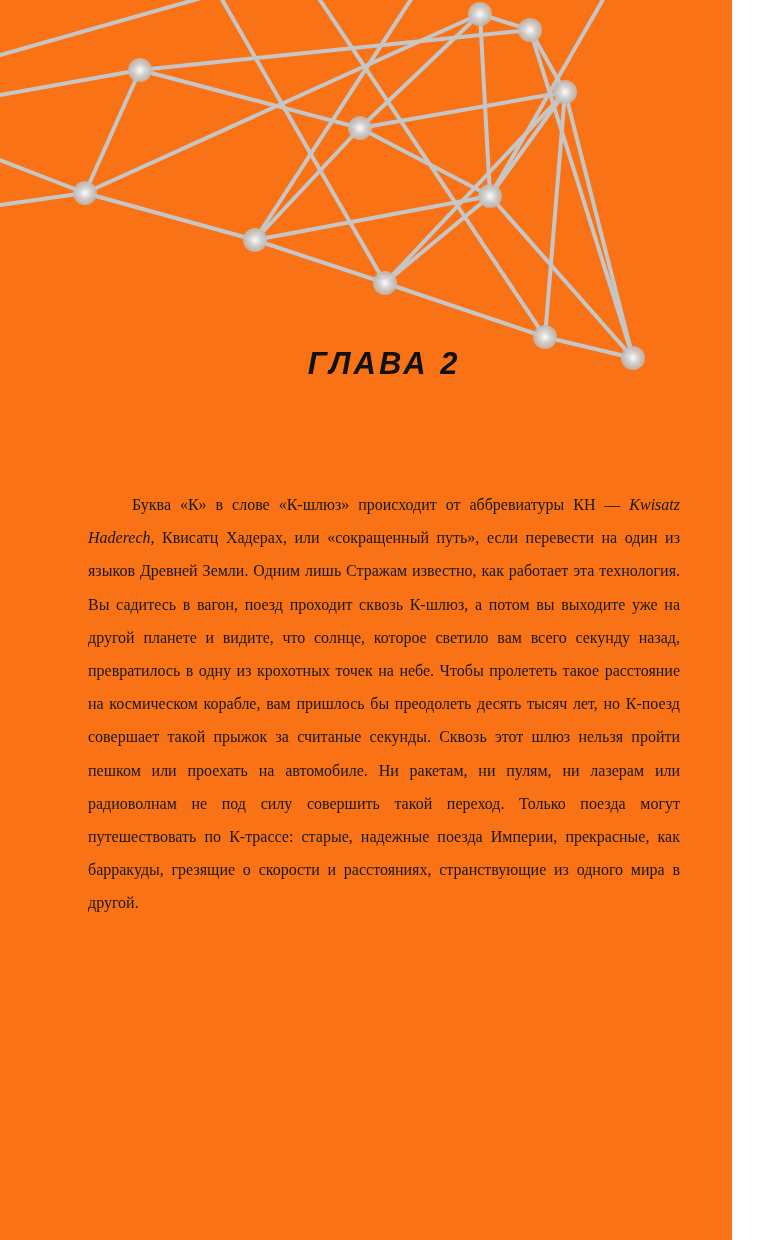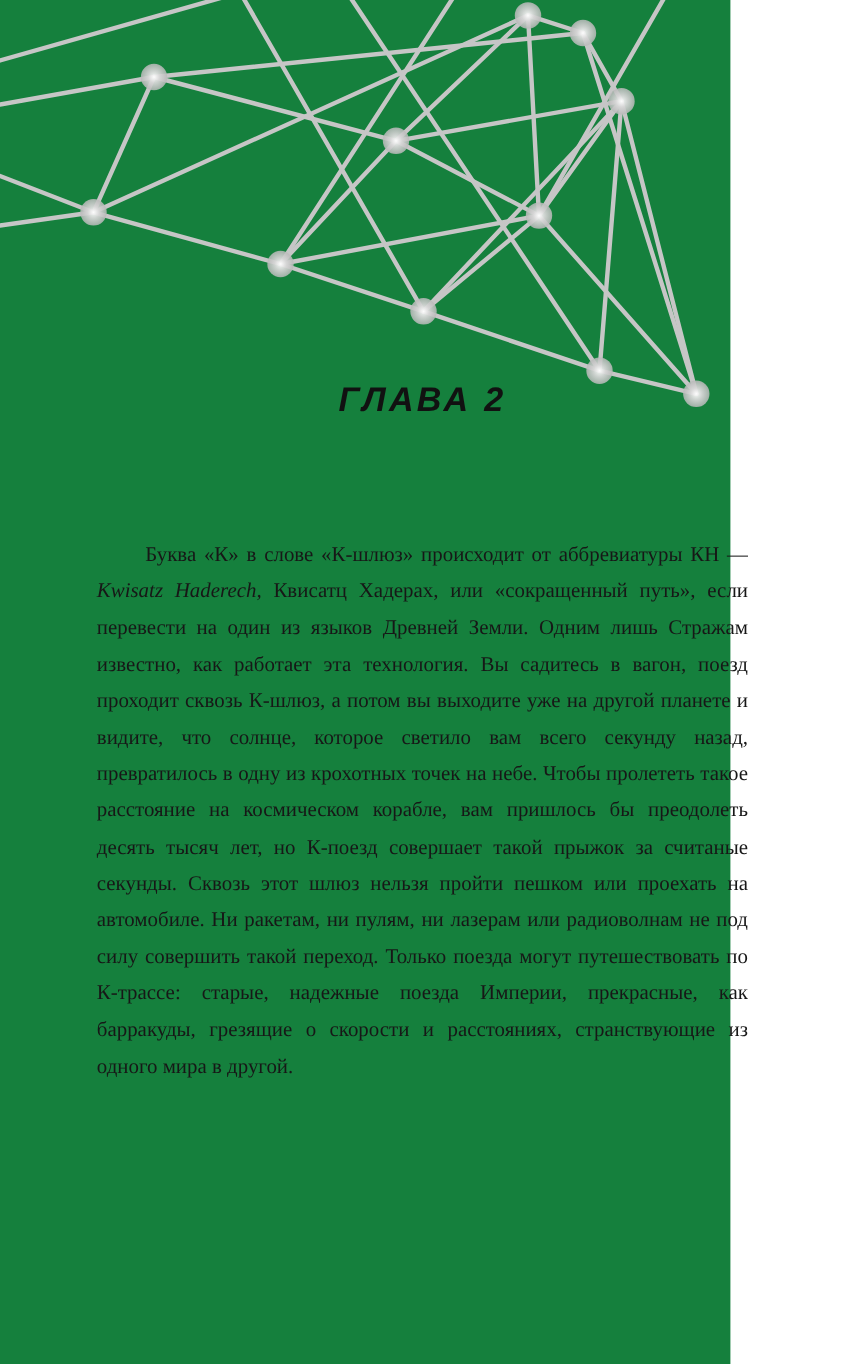--- a/index.html
+++ b/index.html
@@ -12,23 +12,23 @@
     height: 1240px;
     position: relative;
     overflow: hidden;
     font-family: "Liberation Serif", serif;
     color: #1a1a1a;
   }
 
   #page {
     position: absolute;
     inset: 0;
-    width: 664px;
+    width: 732px;
     height: 1240px;
-    background: #15803d;
+    background: #f97316;
   }
 
   
   #constellation {
     position: absolute;
     top: 0;
     left: 0;
     width: 768px;
     height: 400px;
     pointer-events: none;
@@ -53,21 +53,21 @@
   #body-text {
     position: absolute;
     top: 488px;
     left: 88px;
     width: 592px;
   }
 
   #body-text p {
     margin: 0;
     font-family: "Liberation Serif", serif;
-    font-size: 19px;
+    font-size: 16px;
     line-height: 33.2px;
     text-align: justify;
     text-indent: 44px;
     color: #171717;
     hyphens: auto;
     -webkit-hyphens: auto;
   }
 
   #body-text p + p {
     margin-top: 0;

